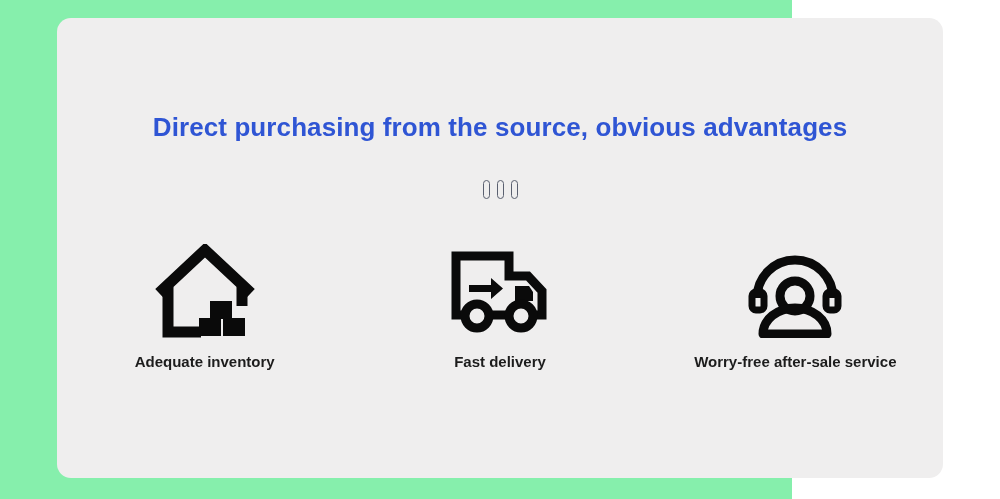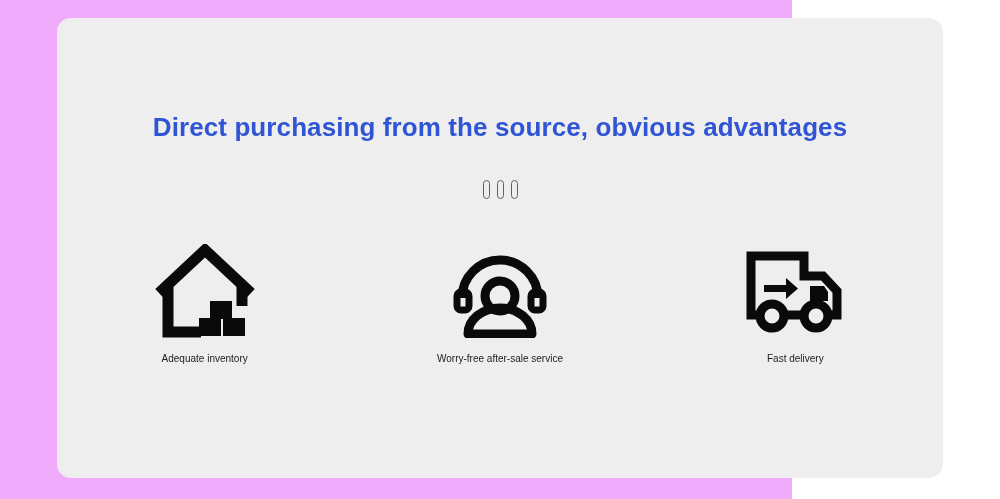--- a/index.html
+++ b/index.html
@@ -11,21 +11,21 @@
     width: 1000px;
     height: 499px;
     font-family: "Liberation Sans", sans-serif;
     overflow: hidden;
   }
 
   .stage {
     position: relative;
     width: 792px;
     height: 499px;
-    background: #f0abfc;
+    background: #86efac;
   }
 
   
   .panel {
     position: absolute;
     left: 57px;
     top: 18px;
     width: 886px;
     height: 460px;
     background: #efeeee;
@@ -85,25 +85,26 @@
     height: 98px;
     display: flex;
     align-items: center;
     justify-content: center;
   }
   .feature .icon-wrap svg {
     display: block;
   }
   .feature .caption {
     margin-top: 12px;
-    font-size: 10px;
+    font-size: 15px;
     color: #1c1c1c;
     text-align: right;
     white-space: nowrap;
     line-height: 1.2;
+    font-weight: bold;
   }
 </style>
 </head>
 <body>
 
 <div class="stage">
 
   <div class="panel"></div>
 
   <div class="headline">Direct purchasing from the source, obvious advantages</div>
@@ -128,46 +129,46 @@
           <rect x="44" y="74" width="22" height="18" fill="#0a0a0a"></rect>
           <rect x="68" y="74" width="22" height="18" fill="#0a0a0a"></rect>
         </svg>
       </div>
       <div class="caption">Adequate inventory</div>
     </div>
 
 
     <div class="feature">
       <div class="icon-wrap">
+        <svg width="102" height="86" viewBox="0 0 102 86" fill="none">
+
+          <path d="M7 7 L60 7 L60 27 L79 27 L93 42 L93 66 L7 66 Z" stroke="#0a0a0a" stroke-width="9" stroke-linejoin="miter" fill="none"></path>
+
+          <path d="M20 36 L42 36 L42 29 L54 39.5 L42 50 L42 43 L20 43 Z" fill="#0a0a0a"></path>
+
+          <path d="M66 37 L80 37 L84 43 L84 52 L66 52 Z" fill="#0a0a0a"></path>
+
+          <circle cx="28" cy="67" r="12" stroke="#0a0a0a" stroke-width="9" fill="#efeeee"></circle>
+          <circle cx="72" cy="67" r="12" stroke="#0a0a0a" stroke-width="9" fill="#efeeee"></circle>
+        </svg>
+      </div>
+      <div class="caption">Fast delivery</div>
+    </div>
+
+    <div class="feature">
+      <div class="icon-wrap">
         <svg width="96" height="92" viewBox="0 0 96 92" fill="none">
 
           <path d="M10 52 A38 38 0 0 1 86 52" stroke="#0a0a0a" stroke-width="9" fill="none" stroke-linecap="butt"></path>
 
           <rect x="5" y="46" width="12" height="18" rx="4" stroke="#0a0a0a" stroke-width="7" fill="none"></rect>
           <rect x="79" y="46" width="12" height="18" rx="4" stroke="#0a0a0a" stroke-width="7" fill="none"></rect>
 
           <circle cx="48" cy="50" r="15" stroke="#0a0a0a" stroke-width="9" fill="none"></circle>
 
           <path d="M16 88 A32 26 0 0 1 80 88 Z" stroke="#0a0a0a" stroke-width="9" stroke-linejoin="round" fill="none"></path>
         </svg>
       </div>
       <div class="caption">Worry-free after-sale service</div>
     </div>
 
-    <div class="feature">
-      <div class="icon-wrap">
-        <svg width="102" height="86" viewBox="0 0 102 86" fill="none">
-
-          <path d="M7 7 L60 7 L60 27 L79 27 L93 42 L93 66 L7 66 Z" stroke="#0a0a0a" stroke-width="9" stroke-linejoin="miter" fill="none"></path>
-
-          <path d="M20 36 L42 36 L42 29 L54 39.5 L42 50 L42 43 L20 43 Z" fill="#0a0a0a"></path>
-
-          <path d="M66 37 L80 37 L84 43 L84 52 L66 52 Z" fill="#0a0a0a"></path>
-
-          <circle cx="28" cy="67" r="12" stroke="#0a0a0a" stroke-width="9" fill="#efeeee"></circle>
-          <circle cx="72" cy="67" r="12" stroke="#0a0a0a" stroke-width="9" fill="#efeeee"></circle>
-        </svg>
-      </div>
-      <div class="caption">Fast delivery</div>
-    </div>
-
   </div>
 </div>
 
 </body></html>

